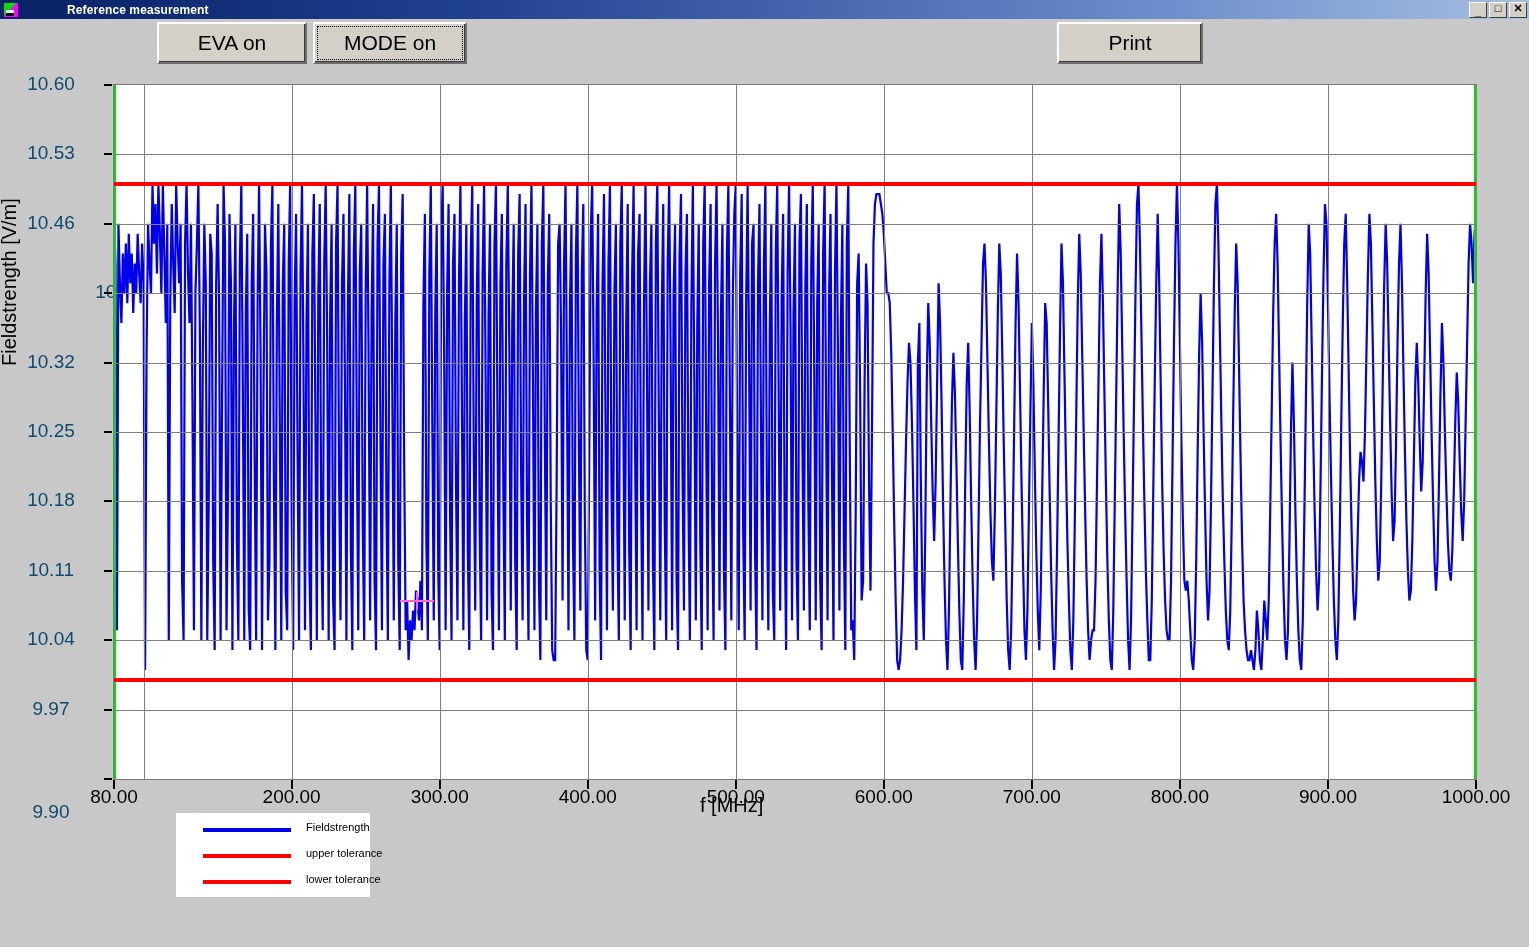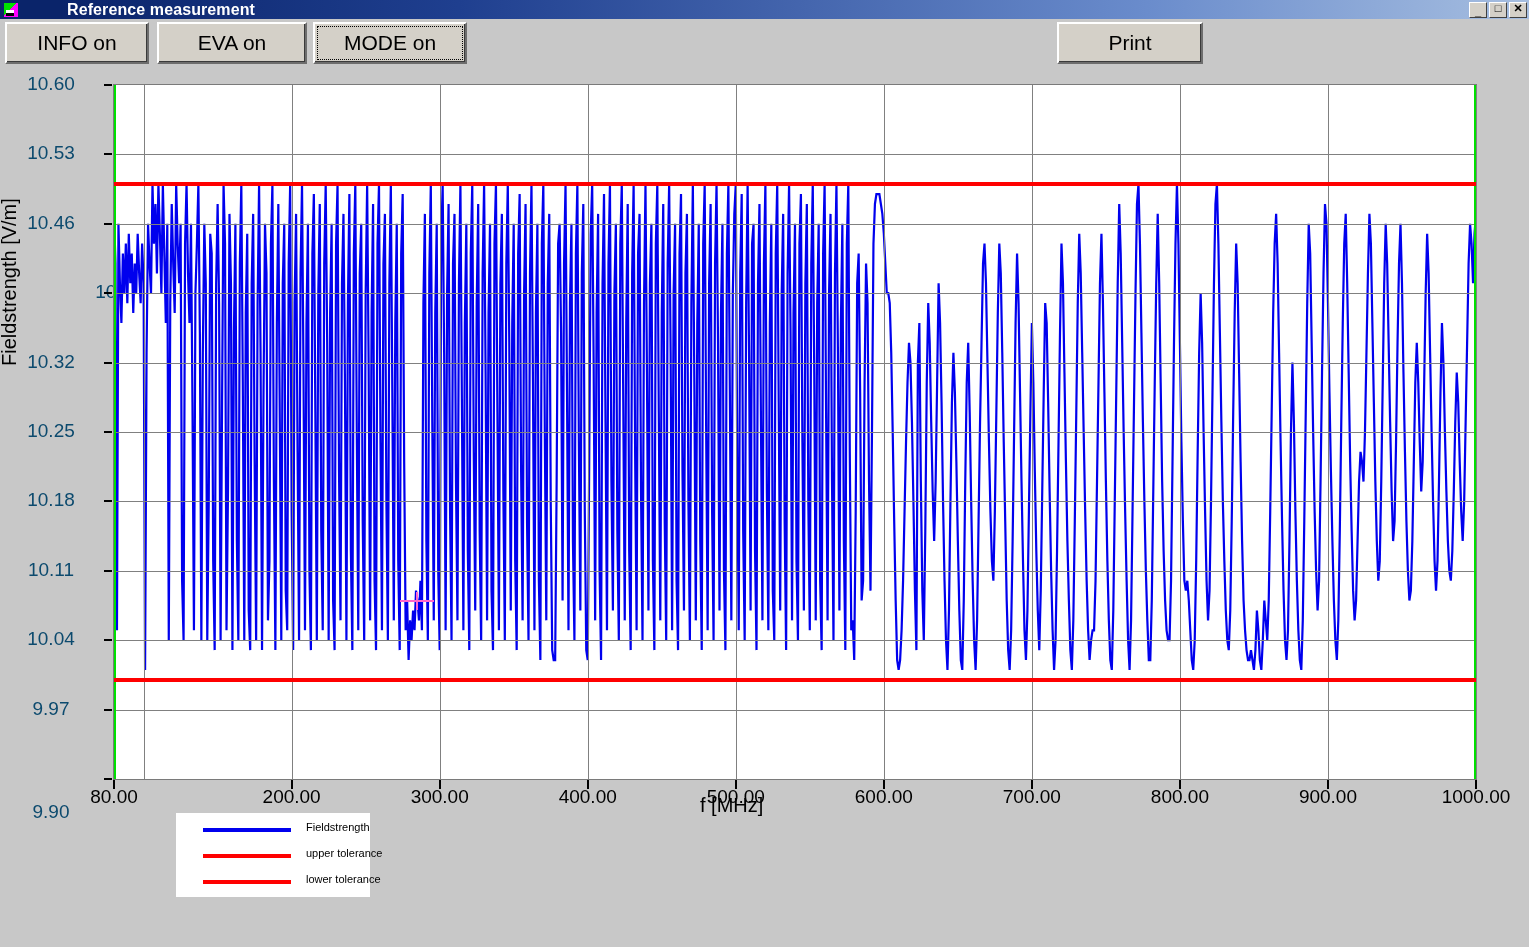--- a/index.html
+++ b/index.html
@@ -18,21 +18,21 @@
     width:14px;height:14px;margin-left:4px;margin-right:5px;flex:none;
     background:
       linear-gradient(135deg,#00e000 0%,#00e000 45%,#ff00ff 45%,#ff00ff 100%);
     position:relative;border:0;
   }
   #app-icon::after{
     content:"";position:absolute;left:2px;bottom:1px;width:8px;height:6px;
     background:linear-gradient(to bottom,#ffffff 0 50%,#000000 50% 100%);
   }
   #title-text{
-    color:#ffffff;font-size:16px;font-weight:bold;letter-spacing:0.1px;
+    color:#ffffff;font-size:12px;font-weight:bold;letter-spacing:0.1px;
     font-family:"Liberation Sans", sans-serif;
     padding-left:44px;
   }
   #win-controls{position:absolute;right:2px;top:2px;display:flex;gap:2px;}
   .wbtn{
     width:16px;height:14px;background:#d4d0c8;
     border-top:1px solid #ffffff;border-left:1px solid #ffffff;
     border-right:1px solid #404040;border-bottom:1px solid #404040;
     position:relative;font-size:9px;line-height:12px;text-align:center;
     color:#000;font-family:"Liberation Sans", sans-serif;
@@ -132,21 +132,20 @@
     <div class="wbtn" id="w-max">
         <i>□</i>
       </div>
     <div class="wbtn" id="w-close">
         <i>✕</i>
       </div>
   </div>
 </div>
 
 <div id="toolbar">
-  <div class="tbtn" id="btn-info">INFO on</div>
   <div class="tbtn" id="btn-mode">
     <span>MODE on</span>
     <span class="focusring"></span>
   </div>
   <div class="tbtn" id="btn-eva">EVA on</div>
   <div class="tbtn" id="btn-print">Print</div>
 </div>
 
 <div id="chart-area">
   <div id="ylabel">Fieldstrength [V/m]</div>

